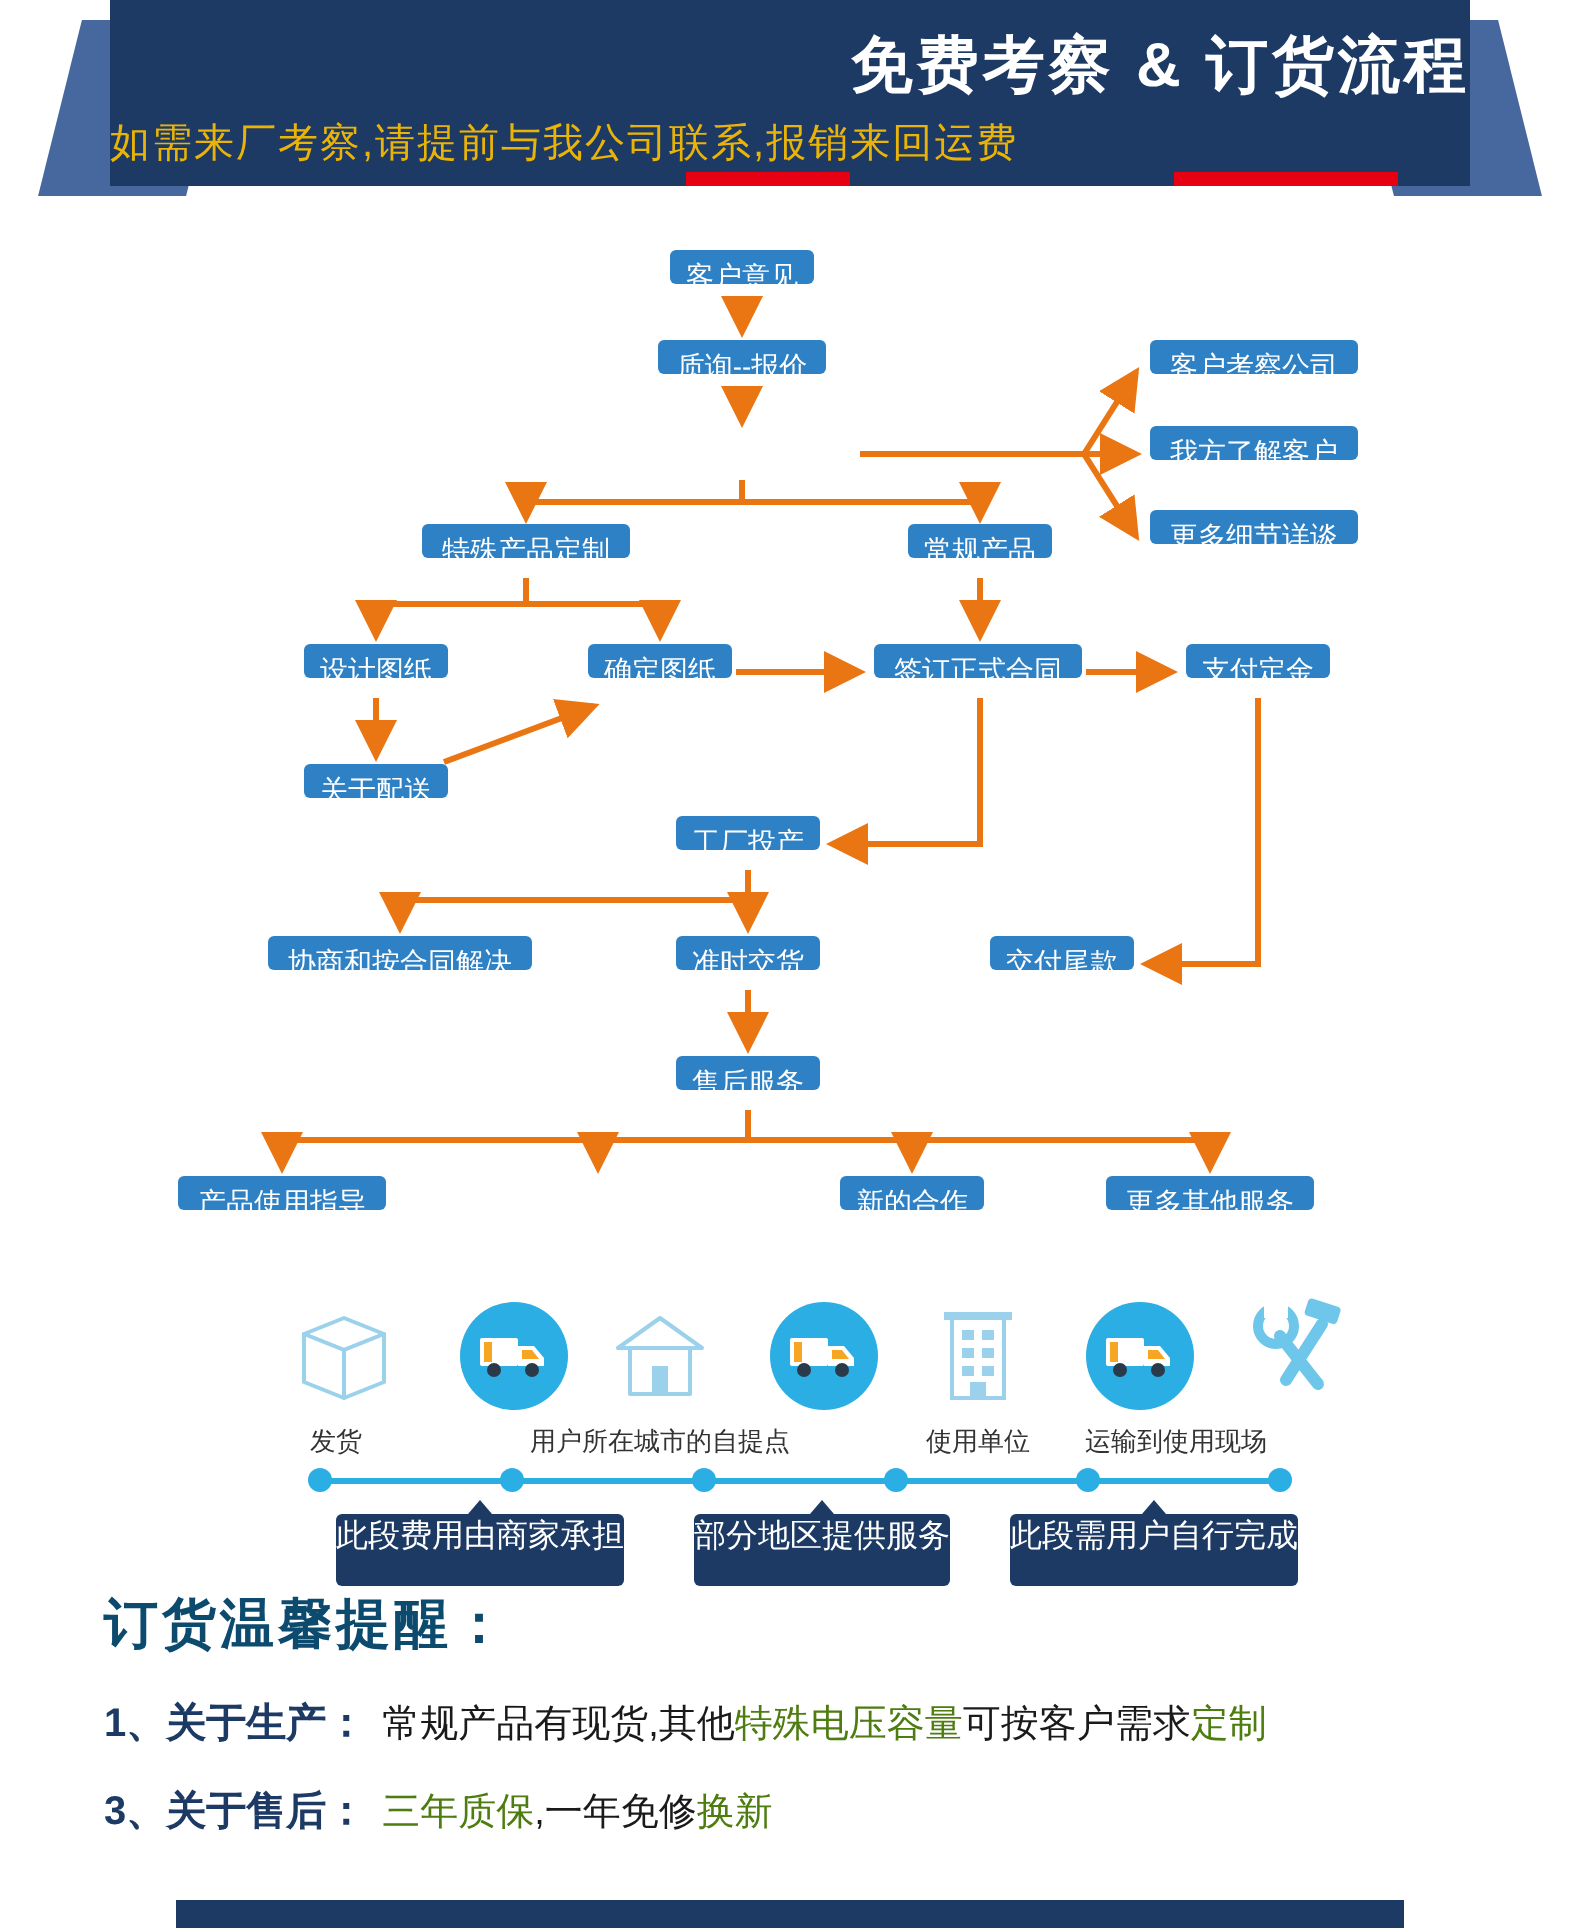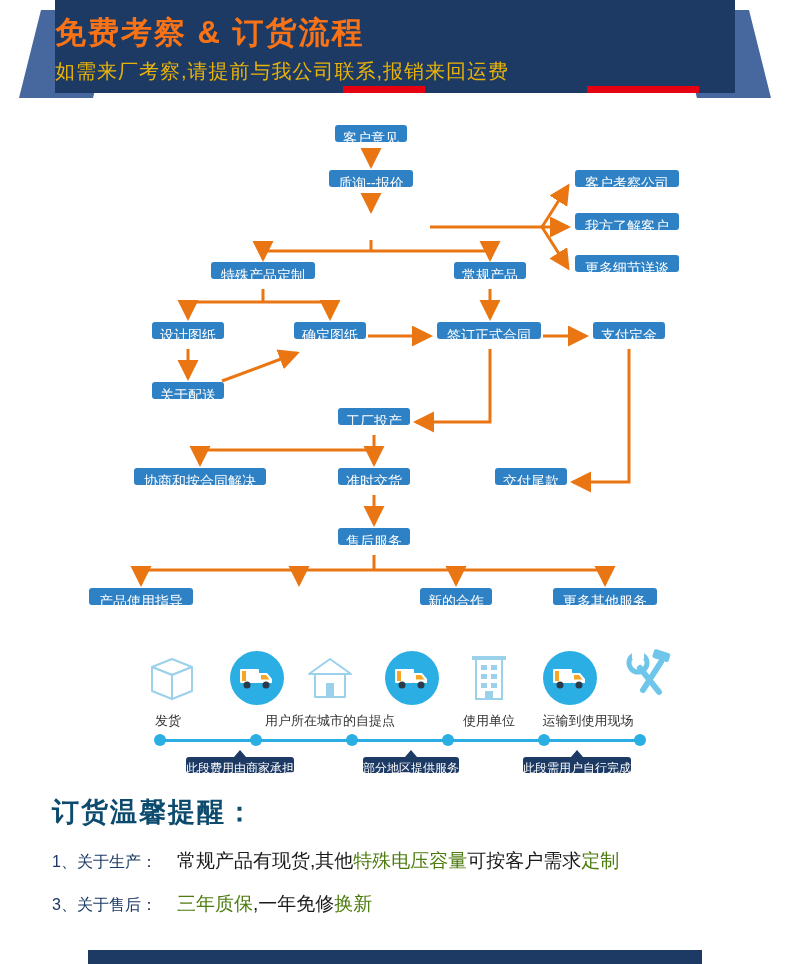--- a/index.html
+++ b/index.html
@@ -5,43 +5,43 @@
   *{margin:0;padding:0;box-sizing:border-box}
   html,body{background:#fff}
   body{font-family:"Liberation Sans","DejaVu Sans",sans-serif}
   .page{position:relative;width:790px;height:964px;background:#fff;overflow:hidden}
 
   
   .ribbon{position:absolute;top:10px;height:88px;width:74px;background:#47679f}
   .ribbon.left{left:30px;transform:skewX(-14deg)}
   .ribbon.right{right:30px;transform:skewX(14deg)}
   .banner{position:absolute;left:55px;top:0;width:680px;height:93px;background:#1c3a64}
-  .banner-title{position:absolute;top:12px;width:100%;text-align:left;color:#f97316;font-size:31px;font-weight:bold;letter-spacing:2px}
+  .banner-title{position:absolute;top:12px;width:100%;text-align:right;color:#ffffff;font-size:31px;font-weight:bold;letter-spacing:2px}
   .banner-subtitle{position:absolute;top:58px;width:100%;color:#eab308;font-size:20px;letter-spacing:1px}
   .redbar{position:absolute;height:7px;background:#e60012;bottom:0}
   .redbar.u1{left:288px;width:82px}
   .redbar.u2{left:532px;width:112px}
 
   
   .arrows{position:absolute;left:0;top:110px}
   .node{position:absolute;height:17px;line-height:27px;background:#2e81c4;color:#fff;font-size:14px;text-align:center;border-radius:3px;white-space:nowrap}
 
   
   .icon{position:absolute}
   .ic-label{position:absolute;top:712px;transform:translateX(-50%);font-size:13px;color:#333;white-space:nowrap}
   .tl-line{position:absolute;left:160px;top:739px;width:480px;height:3px;background:#2aaee3}
   .tl-dot{position:absolute;top:734px;width:12px;height:12px;border-radius:50%;background:#2aaee3}
-  .tag{position:absolute;top:757px;height:16px;line-height:23px;padding:0 0;background:#1c3a64;color:#fff;font-size:12px;border-radius:3px;white-space:nowrap;transform:translateX(-50%)}
+  .tag{position:absolute;top:757px;height:36px;line-height:23px;padding:0 0;background:#1c3a64;color:#fff;font-size:16px;border-radius:3px;white-space:nowrap;transform:translateX(-50%)}
   .tag::before{content:"";position:absolute;top:-7px;left:50%;margin-left:-6px;border-left:6px solid transparent;border-right:6px solid transparent;border-bottom:7px solid #1c3a64}
 
   
   .rem{position:absolute;left:52px;top:794px;width:700px}
   .rem-title{font-size:27px;font-weight:bold;color:#0c4a6e;margin-bottom:18px;letter-spacing:2px}
   .rem-item{font-size:19px;color:#1a1a1a;margin-bottom:17px;white-space:nowrap}
-  .rem-label{color:#1c3a64;font-weight:normal;font-size:16px;margin-right:20px}
+  .rem-label{color:#1c3a64;font-weight:bold;font-size:20px;margin-right:8px}
   .red{color:#4d7c0f}
   .bottom-bar{position:absolute;left:88px;top:950px;width:614px;height:14px;background:#1c3a64}
 </style>
 </head>
 <body>
 
 <div class="page">
 
   <div class="ribbon left"></div>
   <div class="ribbon right"></div>

